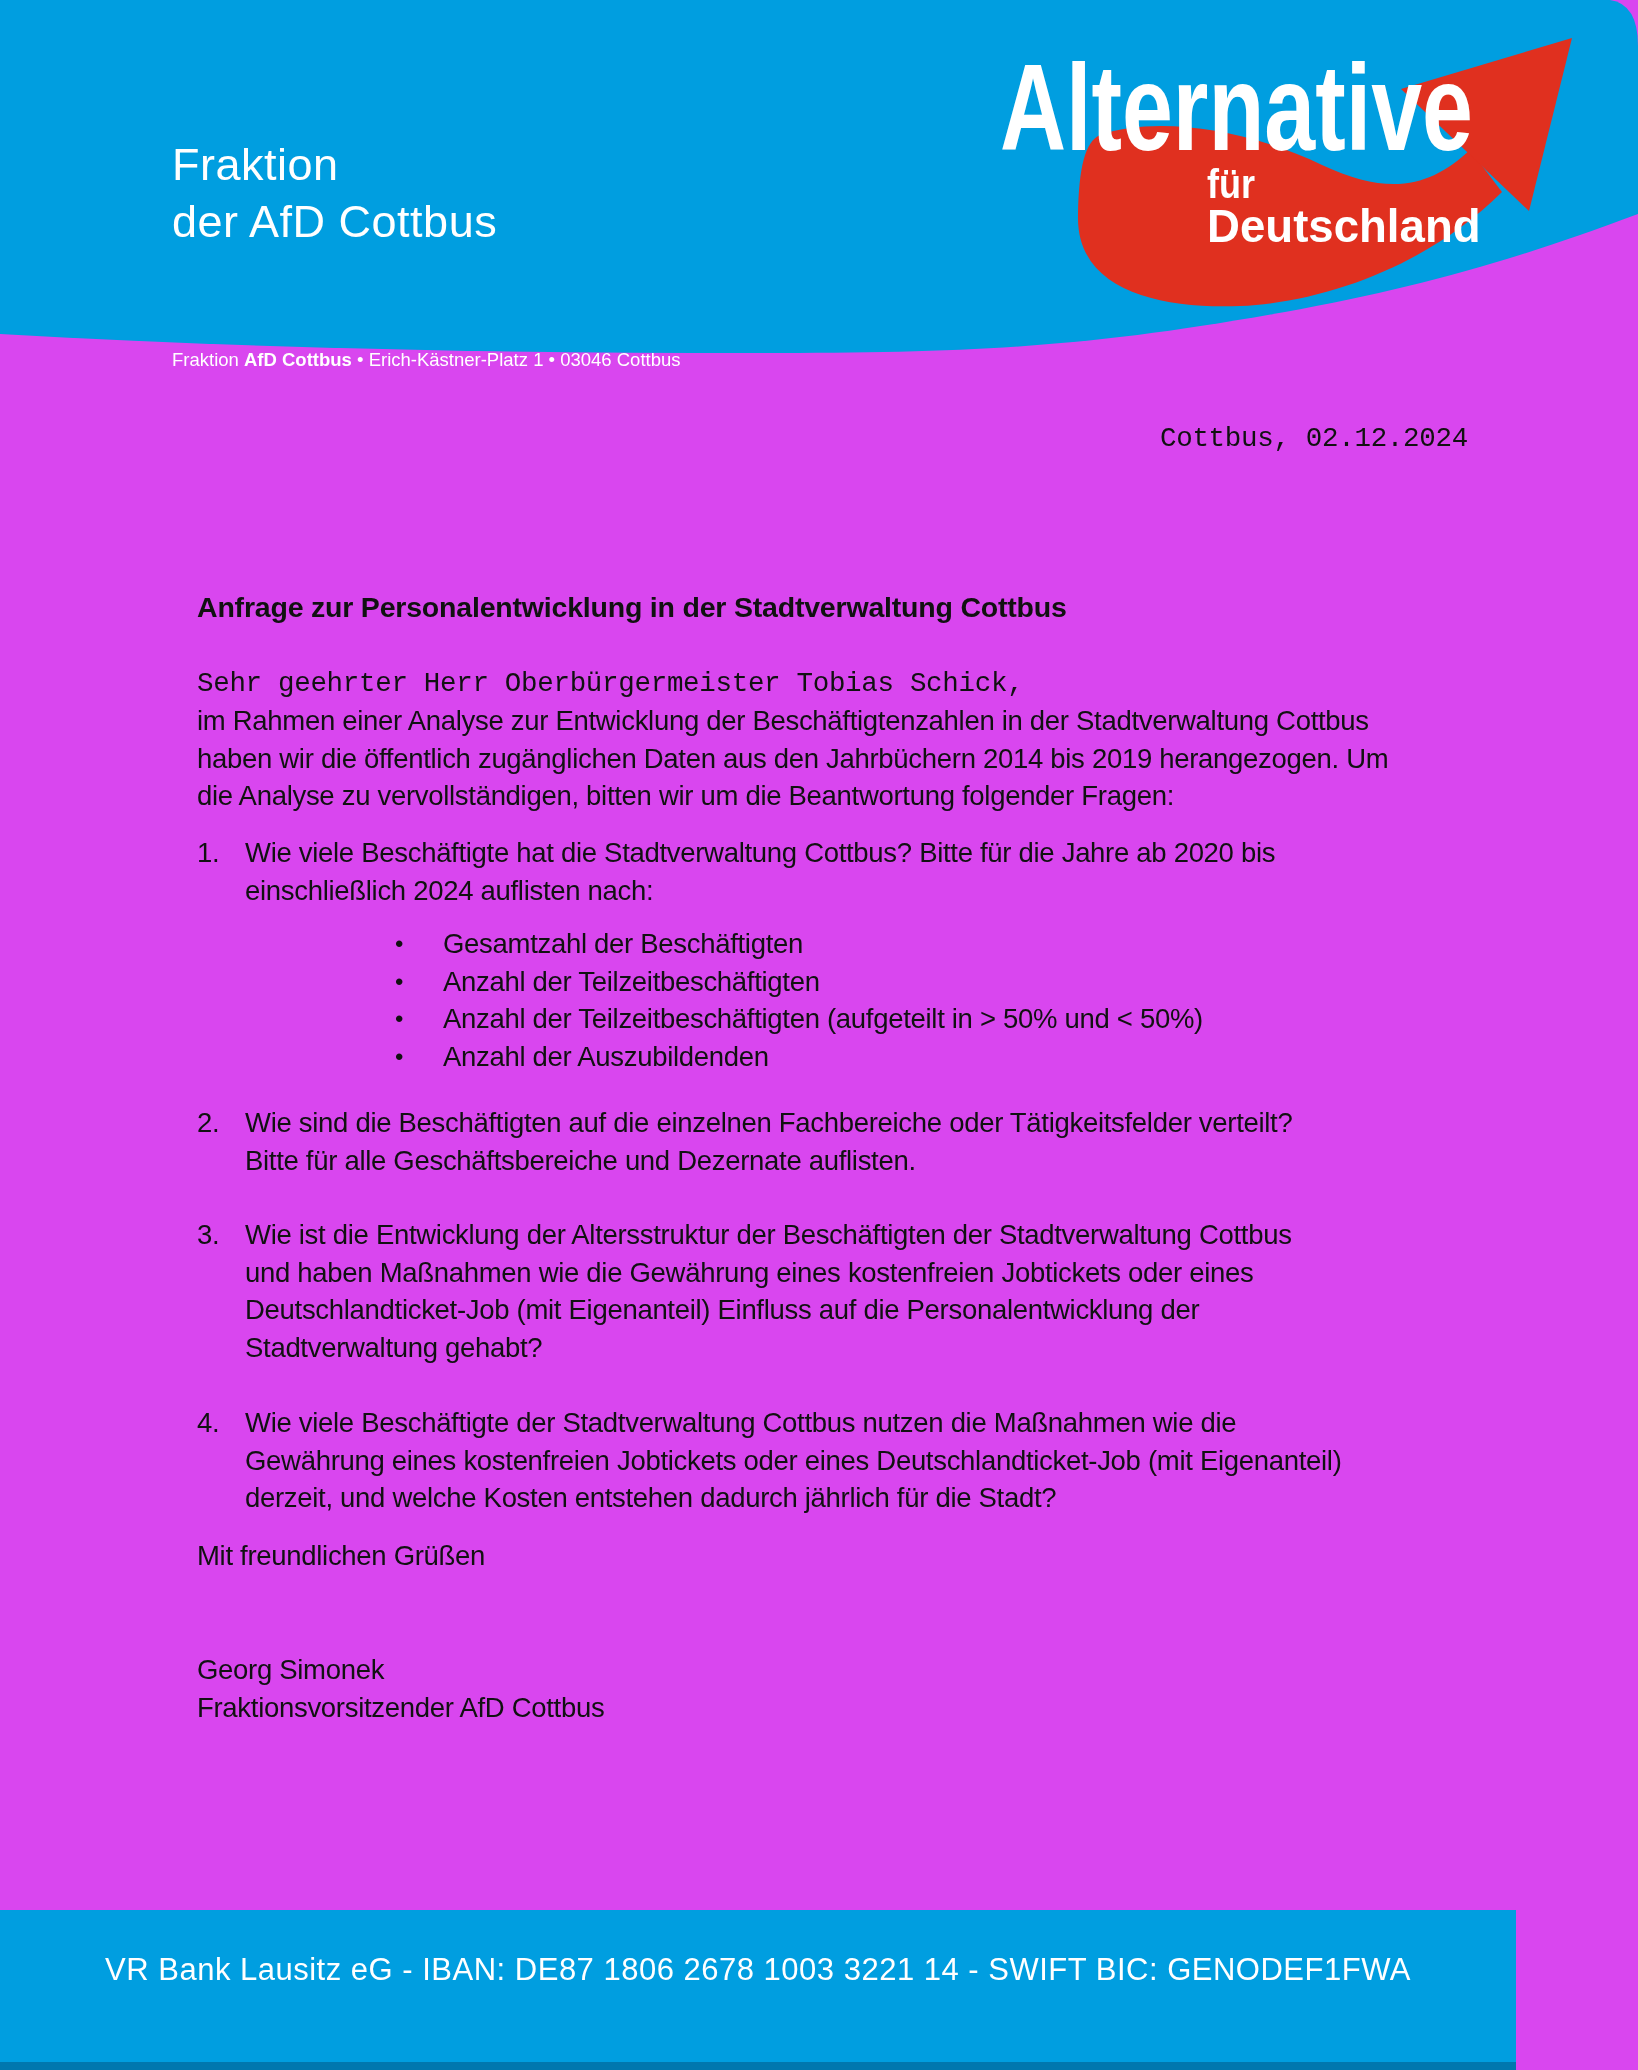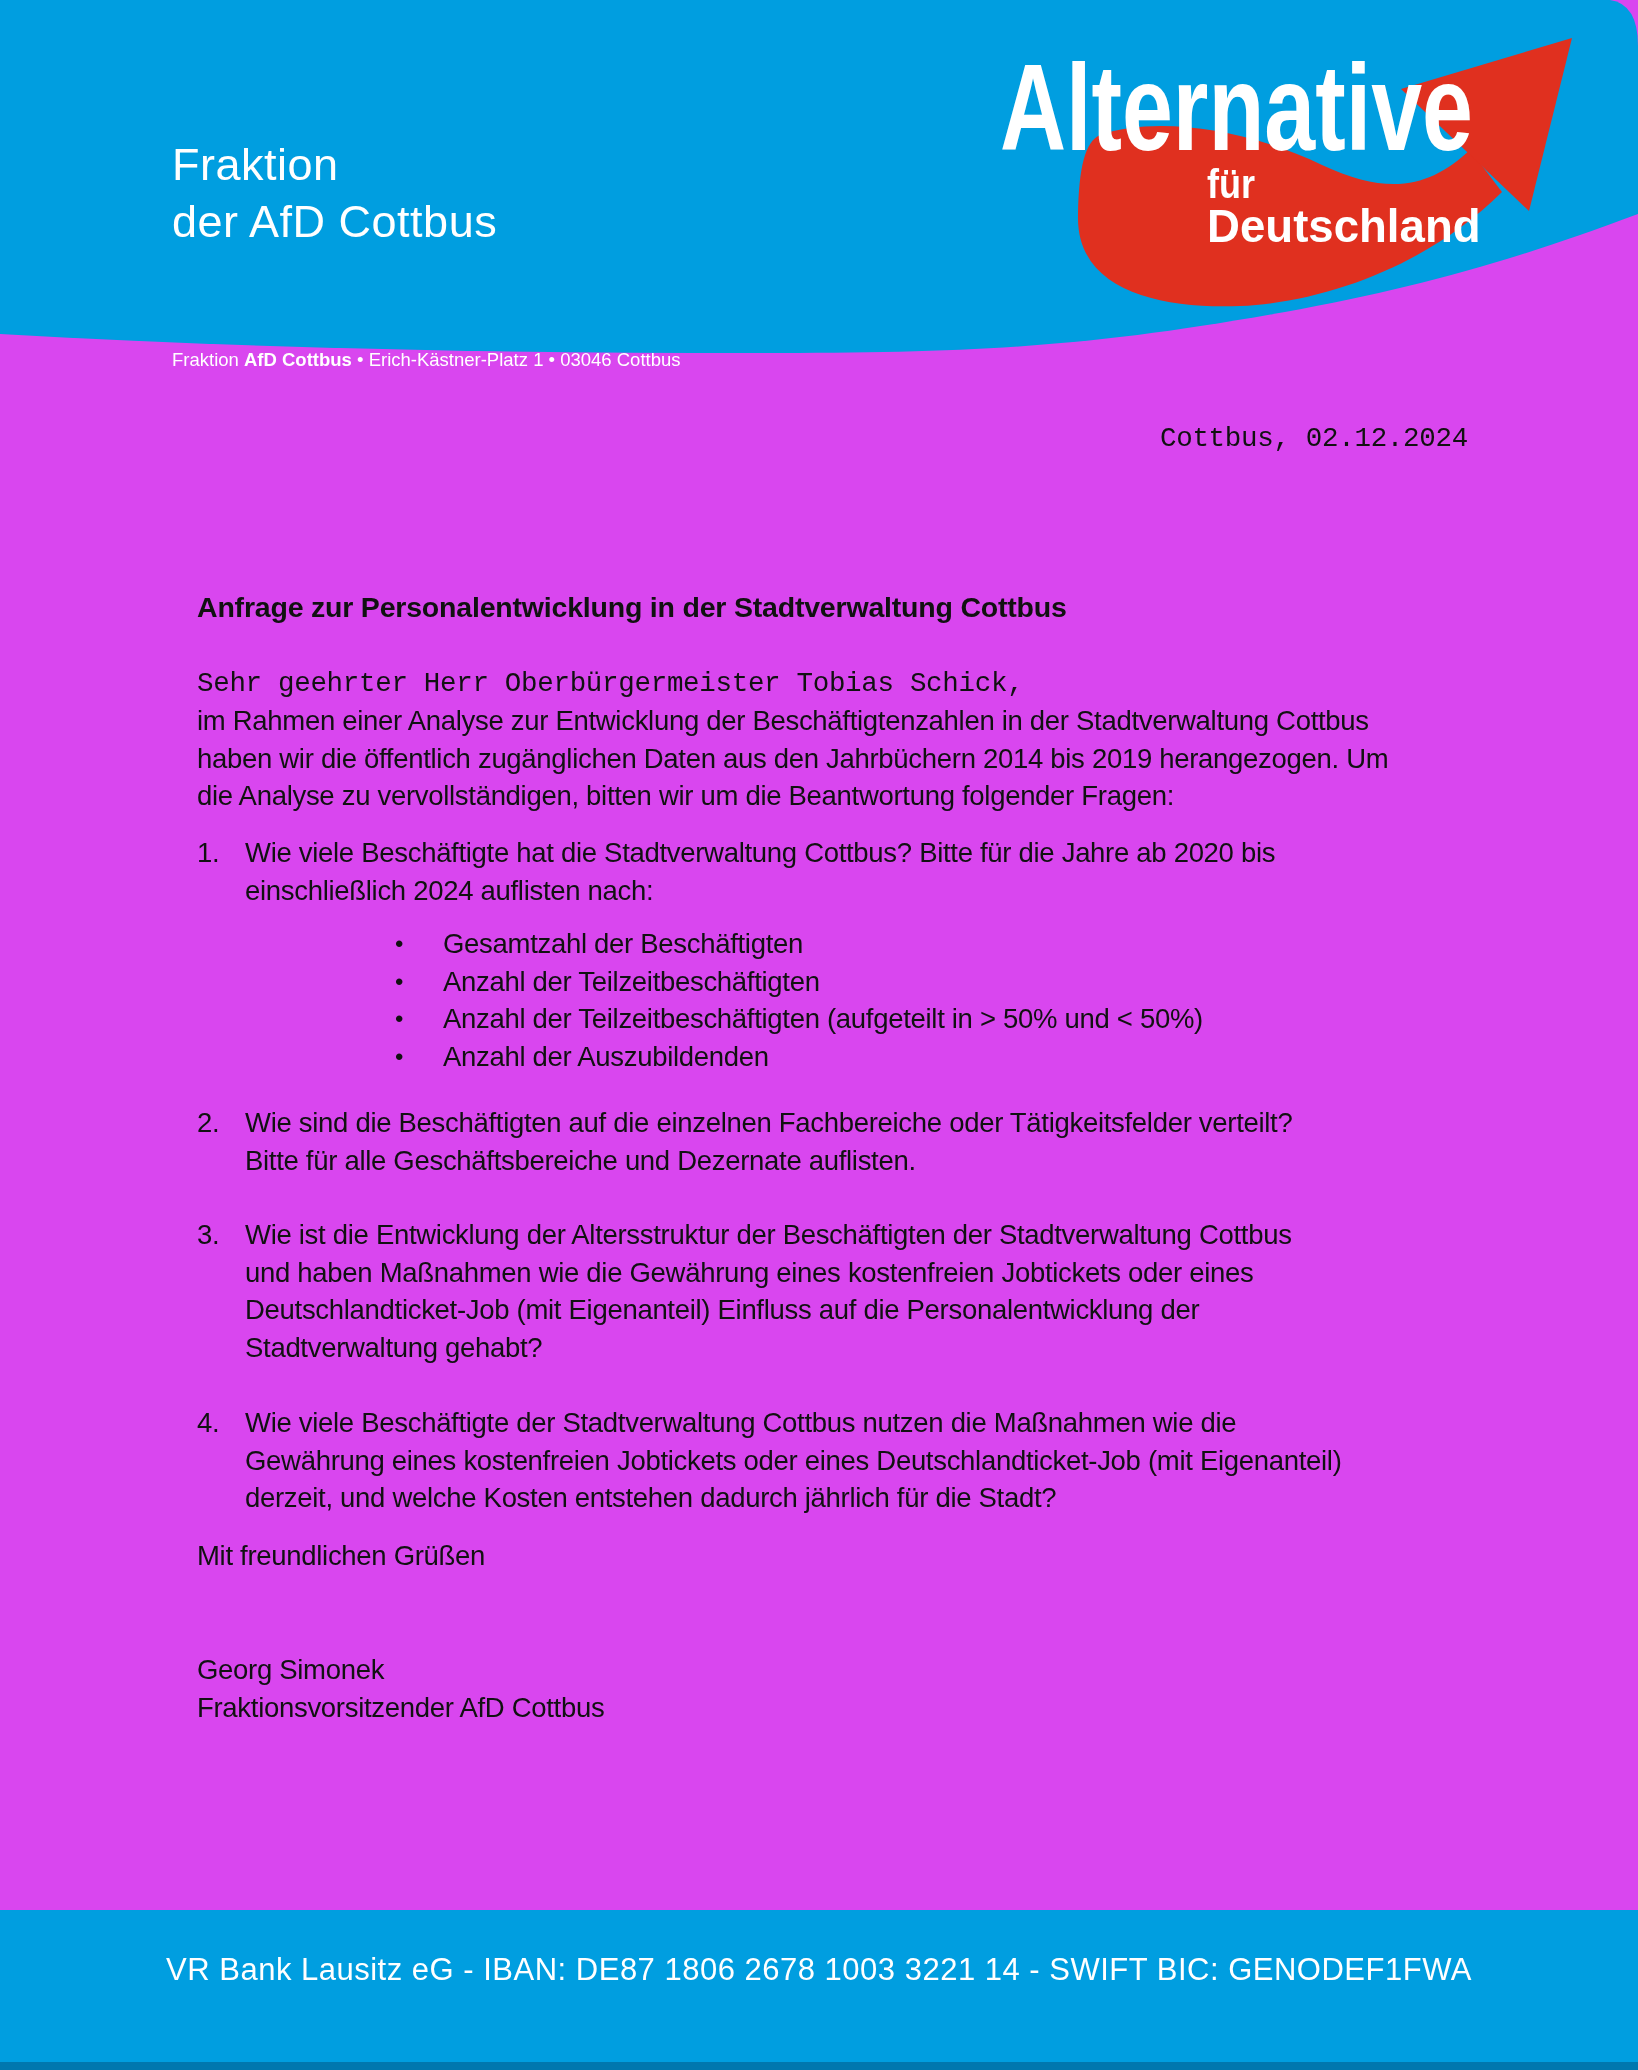--- a/index.html
+++ b/index.html
@@ -52,21 +52,21 @@
   .q2 { top:1104px; }
   .q3 { top:1216px; }
   .q4 { top:1404px; }
   .bullets { top:925px; left:395px; width:1100px; }
   .bullet-row { display:flex; }
   .bullet-marker { width:48px; flex:0 0 48px; font-size:24px; line-height:37.5px; }
   .closing { top:1537px; }
   .signature { top:1651px; }
   
   .footer {
-    position:absolute; left:0; bottom:0; width:1638px; height:160px;
+    position:absolute; left:0; bottom:0; width:1516px; height:160px;
     background:#009EE0;
   }
   .footer-text {
     position:absolute; left:0; top:42px; width:100%;
     text-align:center; color:#ffffff; font-size:31px; letter-spacing:0.5px;
     white-space:nowrap;
   }
   .footer-edge {
     position:absolute; left:0; bottom:0; width:100%; height:8px; background:#0077AE;
   }

